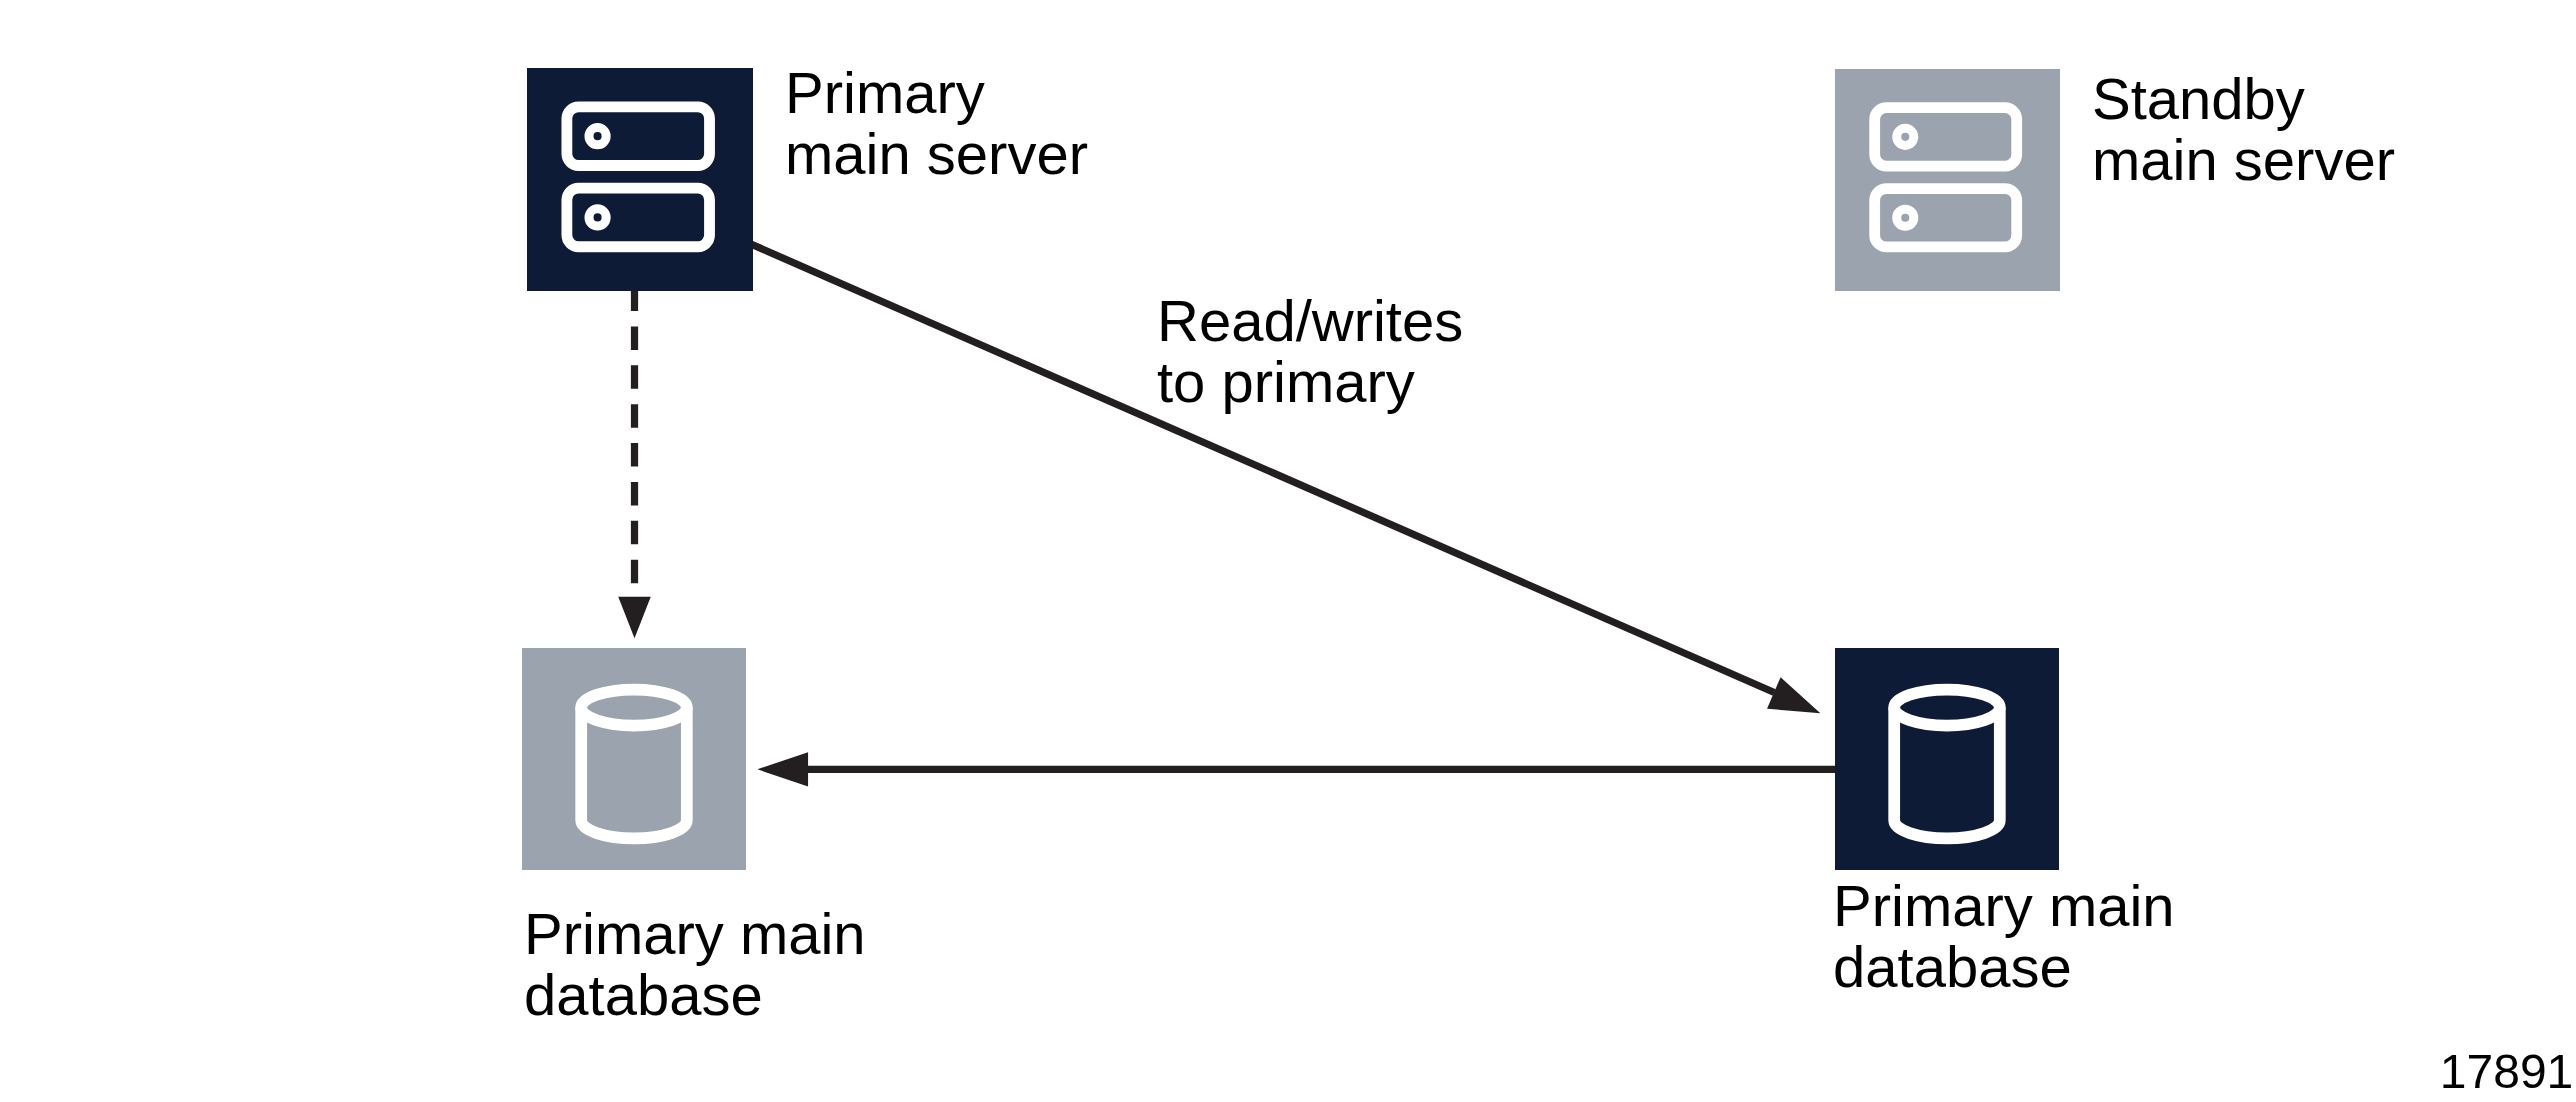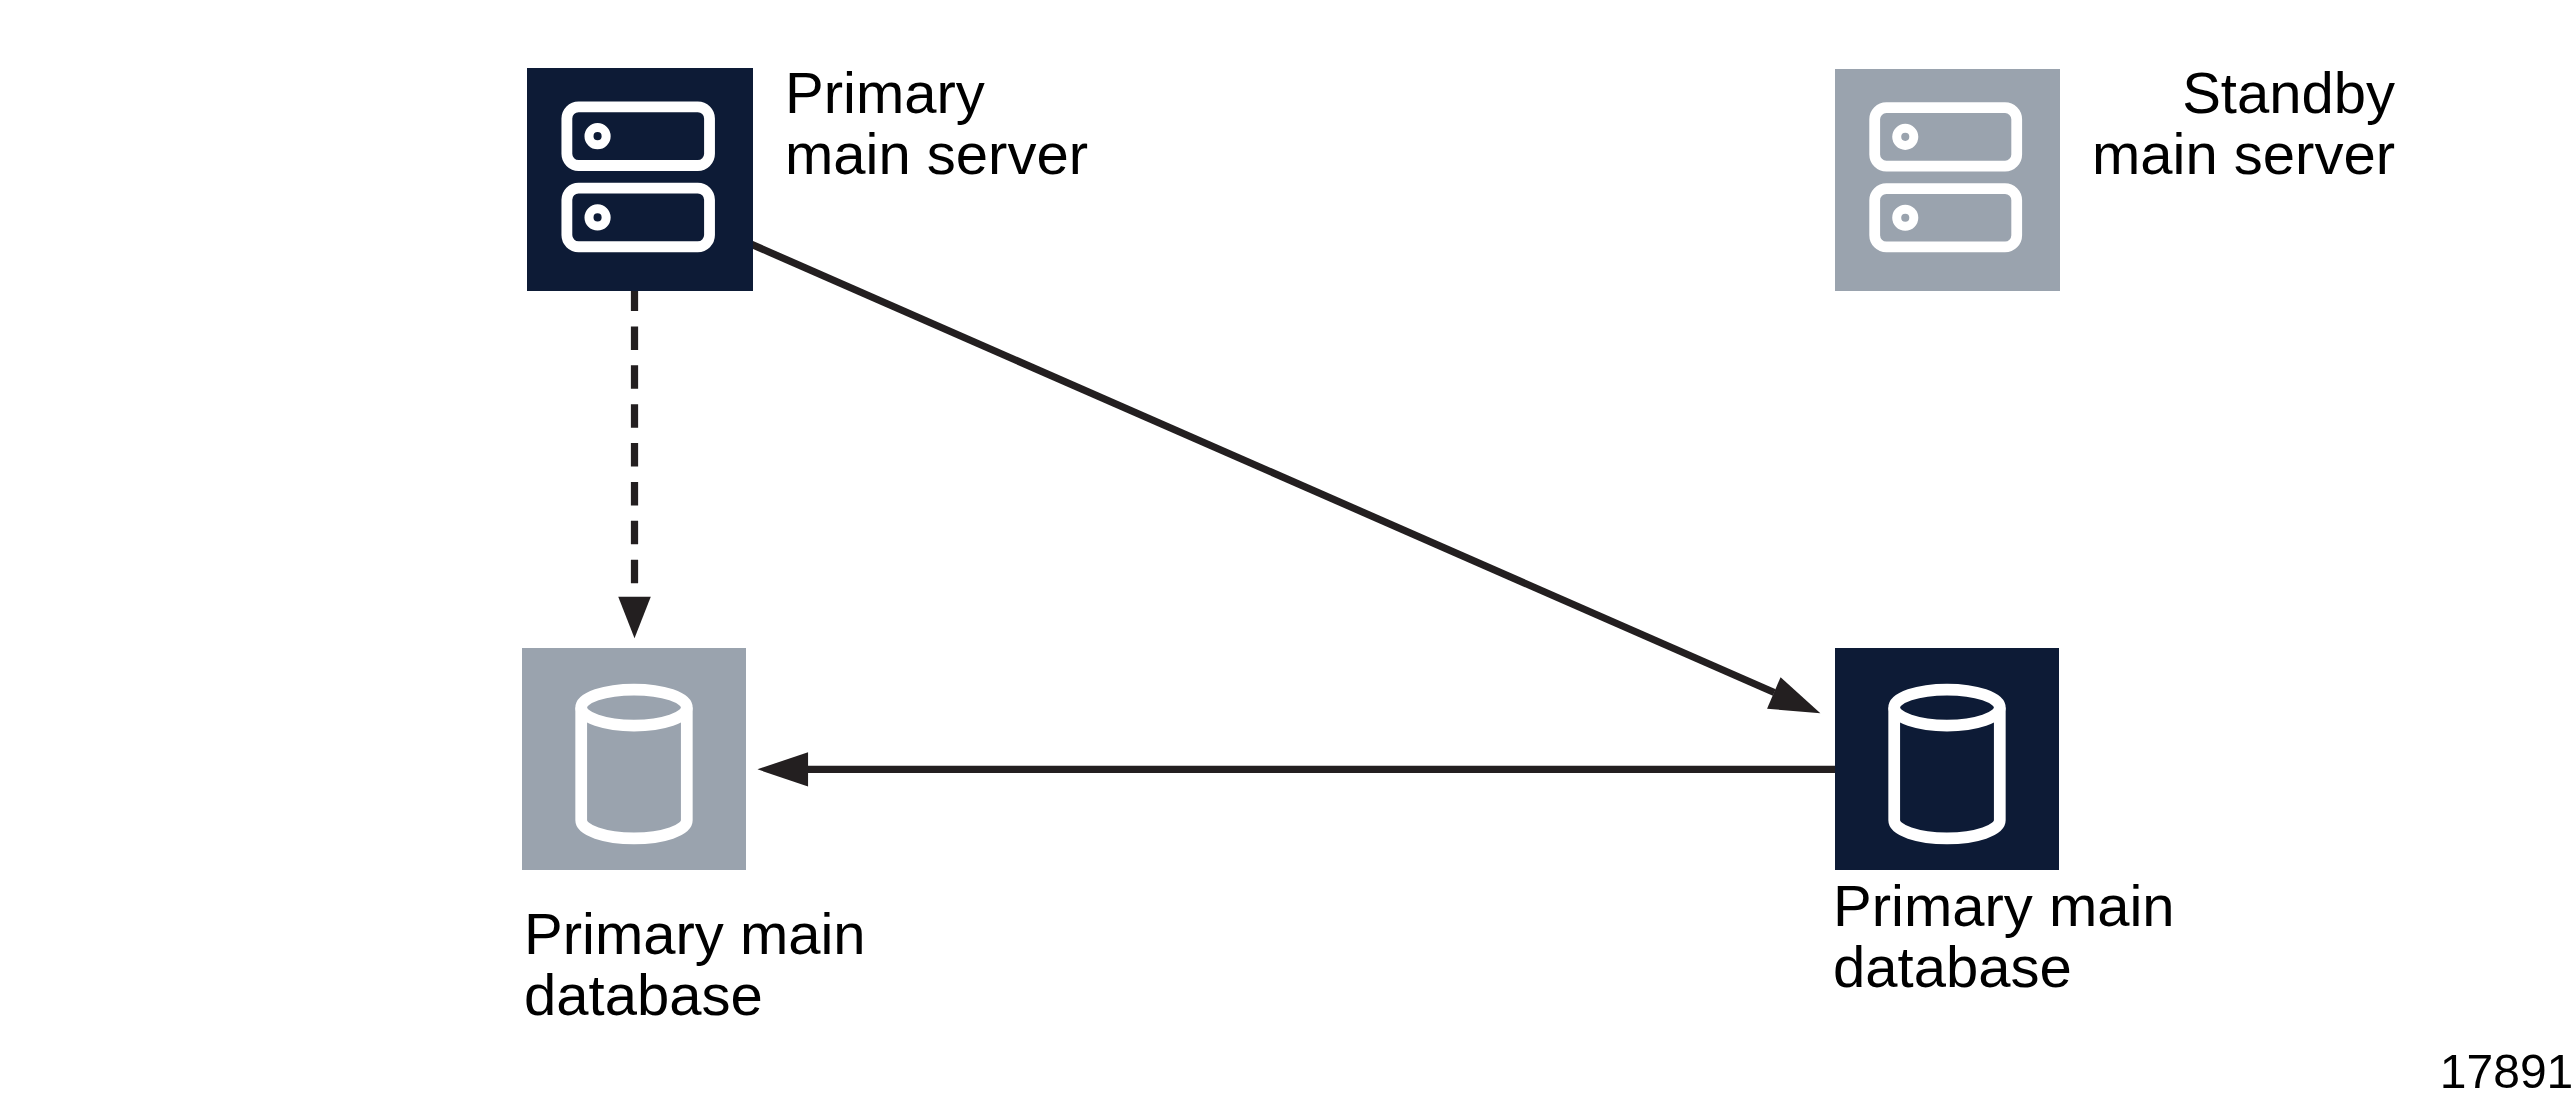--- a/index.html
+++ b/index.html
@@ -98,38 +98,40 @@
 main server</div>
 
   <div class="node standby" style="left:1835px; top:69px; width:225px; height:222px;">
     <svg viewBox="0 0 250 247">
       <rect class="glyph" x="44" y="43" width="158" height="65" rx="13" stroke-width="12"></rect>
       <rect class="glyph" x="44" y="133" width="158" height="65" rx="13" stroke-width="12"></rect>
       <circle class="glyph" cx="78" cy="75.5" r="9.5" stroke-width="10"></circle>
       <circle class="glyph" cx="78" cy="165.5" r="9.5" stroke-width="10"></circle>
     </svg>
   </div>
-  <div class="label" style="left:2092px; top:62px;text-align:right;">Standby
+  <div class="label" style="left:2092px; top:68px;">Standby
 main server</div>
 
   <div class="node standby" style="left:522px; top:648px; width:224px; height:222px;">
     <svg viewBox="0 0 248 246">
       <ellipse class="glyph" cx="124" cy="66" rx="58.5" ry="20" stroke-width="13"></ellipse>
       <path class="glyph" d="M65.5 66 V191 a58.5 20 0 0 0 117 0 V66" stroke-width="13"></path>
     </svg>
   </div>
   <div class="label" style="left:524px; top:903px;">Primary main
 database</div>
 
   <div class="node primary" style="left:1835px; top:648px; width:224px; height:222px;">
     <svg viewBox="0 0 248 246">
       <ellipse class="glyph" cx="124" cy="66" rx="58.5" ry="20" stroke-width="13"></ellipse>
       <path class="glyph" d="M65.5 66 V191 a58.5 20 0 0 0 117 0 V66" stroke-width="13"></path>
     </svg>
   </div>
   <div class="label" style="left:1833px; top:875px;">Primary main
 database</div>
 
+  <div class="label" style="left:1157px; top:290px;">Read/writes
+to primary</div>
 
   <div class="figure-number">17891</div>
 
 </div>
 
 
 </body></html>

